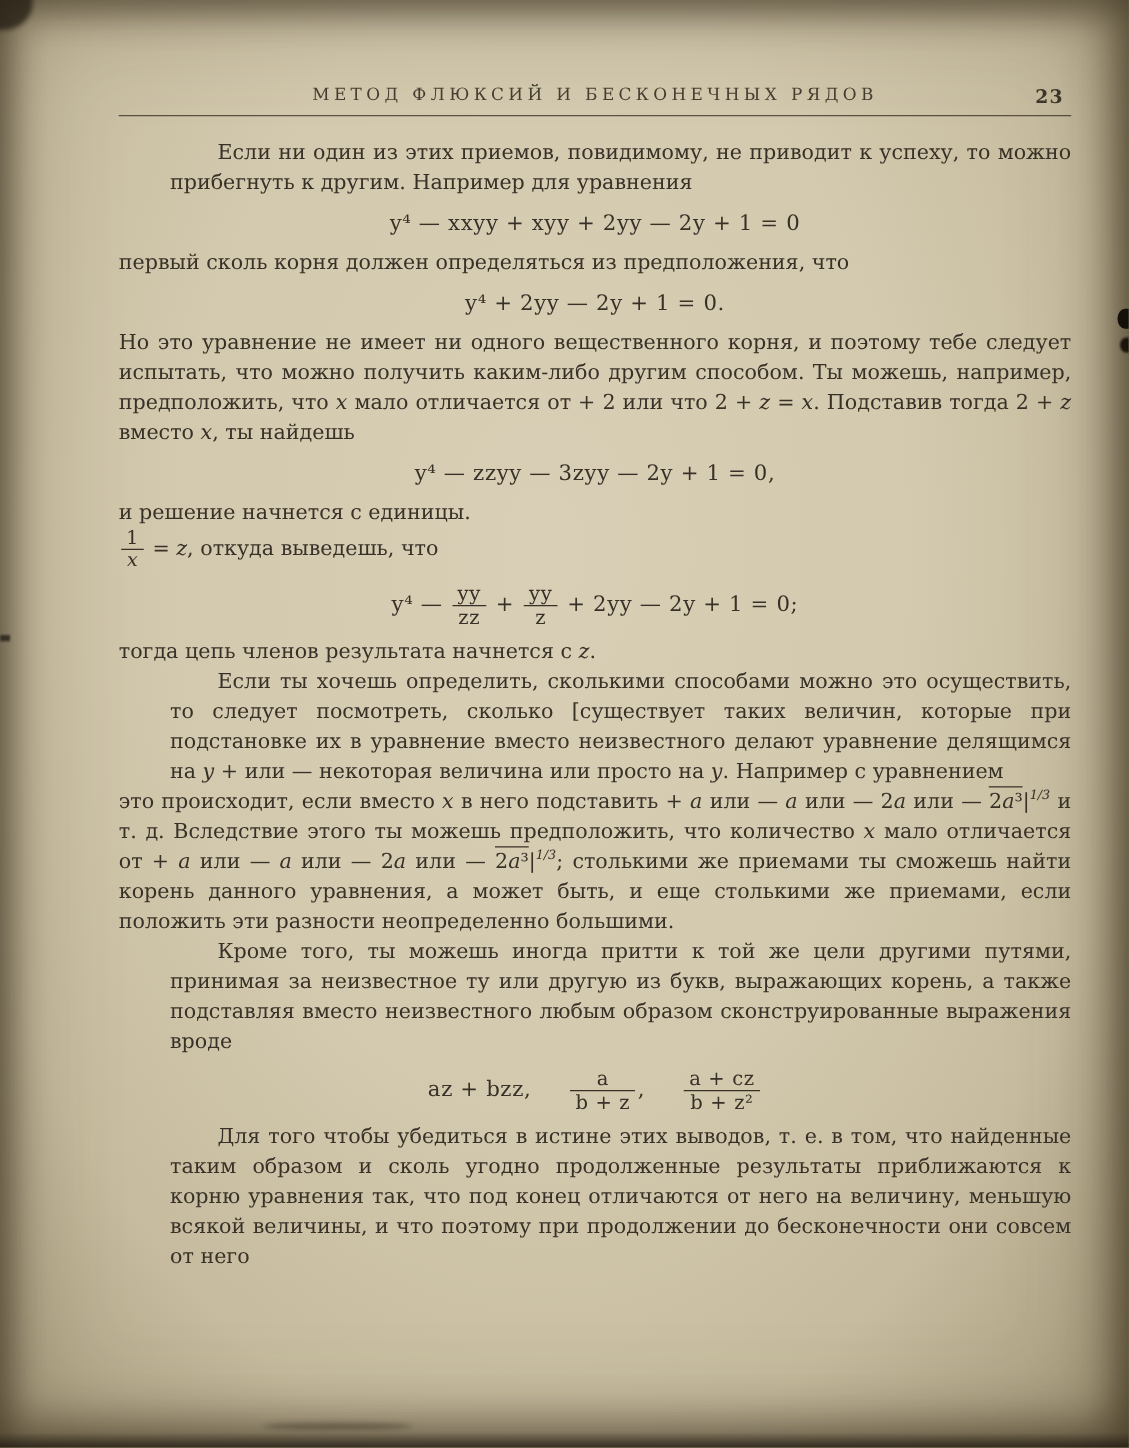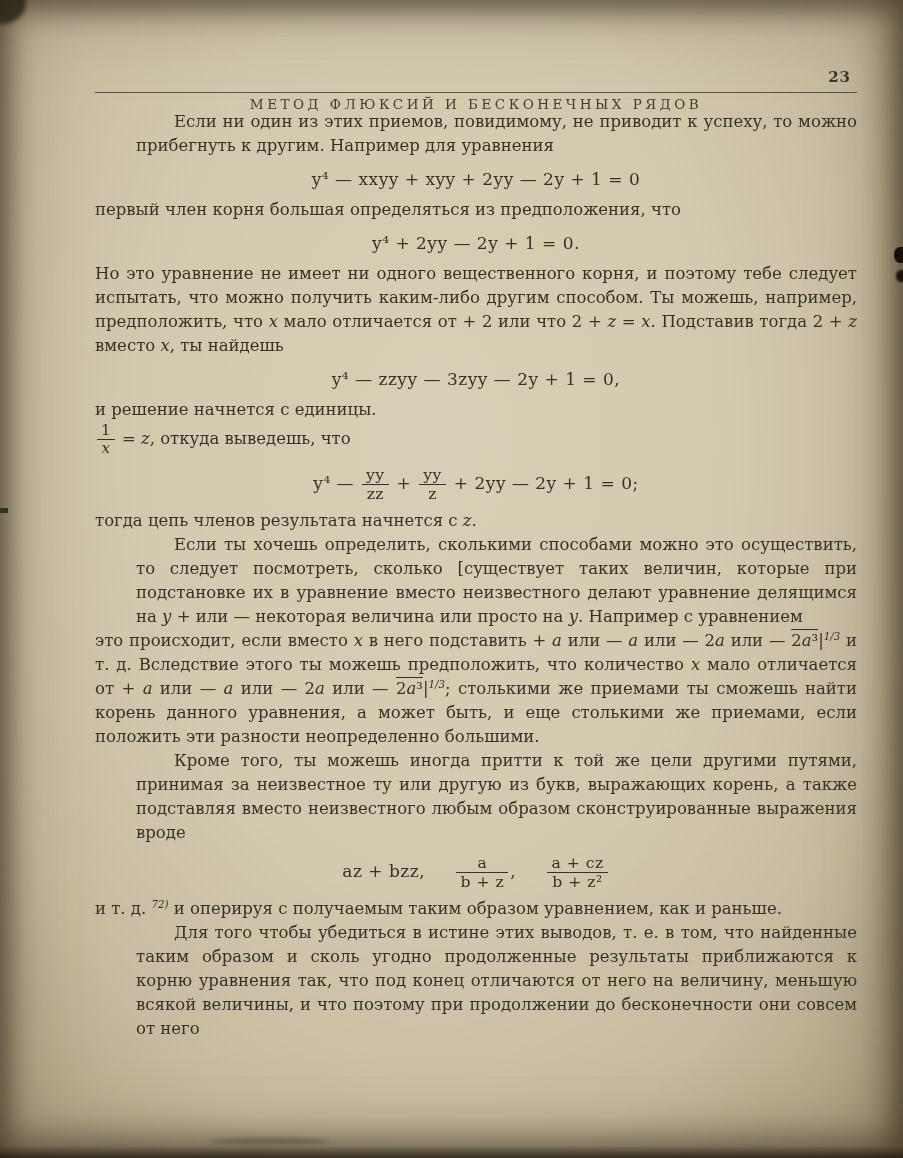--- a/index.html
+++ b/index.html
@@ -22,21 +22,20 @@
   
   .header{
     position:absolute;top:68px;left:95px;right:46px;
     height:22px;
   }
   .header .running-title{
     display:block;text-align:center;
     font-size:13.5px;letter-spacing:3.5px;
     color:#453d2f;
     white-space:nowrap;
-    margin-top:28px;
   }
   .header .page-number{
     position:absolute;right:6px;top:0;
     font-size:15px;font-weight:bold;color:#3c352a;
     letter-spacing:1px;
   }
   .header-rule{
     position:absolute;top:92px;left:95px;right:46px;
     border-bottom:1.6px solid #453d2f;
     opacity:.85;
@@ -104,33 +103,32 @@
 
   <div class="header">
     <span class="running-title">МЕТОД ФЛЮКСИЙ И БЕСКОНЕЧНЫХ РЯДОВ</span>
     <span class="page-number">23</span>
   </div>
   <div class="header-rule"></div>
 
   <main class="content">
       <div class="para indent">Если ни один из этих приемов, повидимому, не приводит к успеху, то можно прибегнуть к другим. Например для уравнения</div>
       <div class="equation">y⁴ — xxyy + xyy + 2yy — 2y + 1 = 0</div>
-      <div class="para">первый член корня большая определяться из предположения, что</div>
+      <div class="para">первый сколь корня должен определяться из предположения, что</div>
       <div class="equation">y⁴ + 2yy — 2y + 1 = 0.</div>
       <div class="para">Но это уравнение не имеет ни одного вещественного корня, и поэтому тебе следует испытать, что можно получить каким-либо другим способом. Ты можешь, например, предположить, что <i class="var">x</i> мало отличается от + 2 или что 2 + <i class="var">z</i> = <i class="var">x</i>. Подставив тогда 2 + <i class="var">z</i> вместо <i class="var">x</i>, ты найдешь</div>
       <div class="equation">y⁴ — zzyy — 3zyy — 2y + 1 = 0,</div>
       <div class="para">и решение начнется с единицы.</div>
       <div class="para"><span class="frac"><span class="num">1</span><span class="den"><i class="var">x</i></span></span> = <i class="var">z</i>, откуда выведешь, что</div>
       <div class="equation">y⁴ — <span class="frac"><span class="num">yy</span><span class="den">zz</span></span> + <span class="frac"><span class="num">yy</span><span class="den">z</span></span> + 2yy — 2y + 1 = 0;</div>
       <div class="para">тогда цепь членов результата начнется с <i class="var">z</i>.</div>
       <div class="para indent">Если ты хочешь определить, сколькими способами можно это осуществить, то следует посмотреть, сколько [существует таких величин, которые при подстановке их в уравнение вместо неизвестного делают уравнение делящимся на <i class="var">y</i> + или — некоторая величина или просто на <i class="var">y</i>. Например с уравнением</div>
       <div class="para">это происходит, если вместо <i class="var">x</i> в него подставить + <i class="var">a</i> или — <i class="var">a</i> или — 2<i class="var">a</i> или — <span class="ovl">2<i class="var">a</i>³</span>|<sup>1/3</sup> и т. д. Вследствие этого ты можешь предположить, что количество <i class="var">x</i> мало отличается от + <i class="var">a</i> или — <i class="var">a</i> или — 2<i class="var">a</i> или — <span class="ovl">2<i class="var">a</i>³</span>|<sup>1/3</sup>; столькими же приемами ты сможешь найти корень данного уравнения, а может быть, и еще столькими же приемами, если положить эти разности неопределенно большими.</div>
       <div class="para indent">Кроме того, ты можешь иногда притти к той же цели другими путями, принимая за неизвестное ту или другую из букв, выражающих корень, а также подставляя вместо неизвестного любым образом сконструированные выражения вроде</div>
       <div class="equation">az + bzz,   <span class="frac"><span class="num">a</span><span class="den">b + z</span></span>,   <span class="frac"><span class="num">a + cz</span><span class="den">b + z²</span></span></div>
-      <div class="para">и т. д. <sup>72)</sup> и оперируя с получаемым таким образом уравнением, как и раньше.</div>
       <div class="para indent">Для того чтобы убедиться в истине этих выводов, т. е. в том, что найденные таким образом и сколь угодно продолженные результаты приближаются к корню уравнения так, что под конец отличаются от него на величину, меньшую всякой величины, и что поэтому при продолжении до бесконечности они совсем от него</div>
     </main>
 
   <div class="artifact corner-smudge"></div>
   <div class="artifact ink-blob-1"></div>
   <div class="artifact ink-blob-2"></div>
   <div class="artifact edge-dash"></div>
   <div class="artifact bottom-band"></div>
   <div class="artifact bottom-smudge"></div>
 

